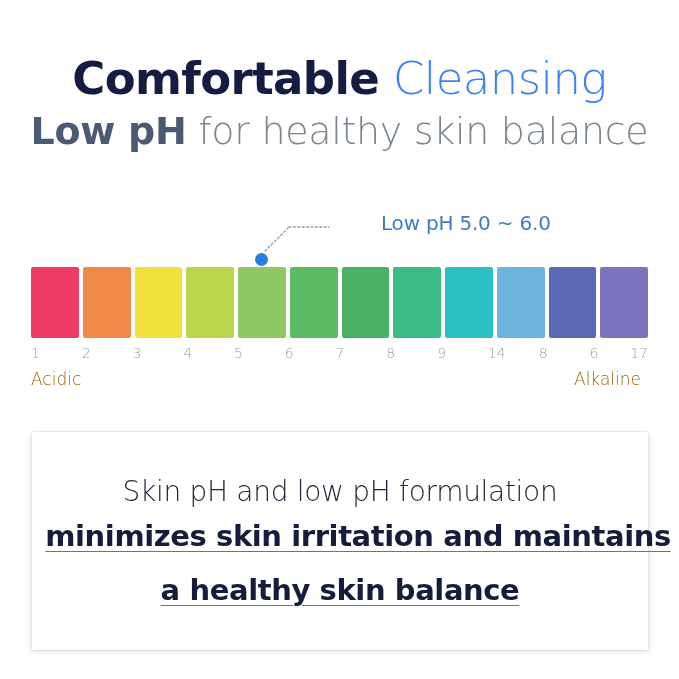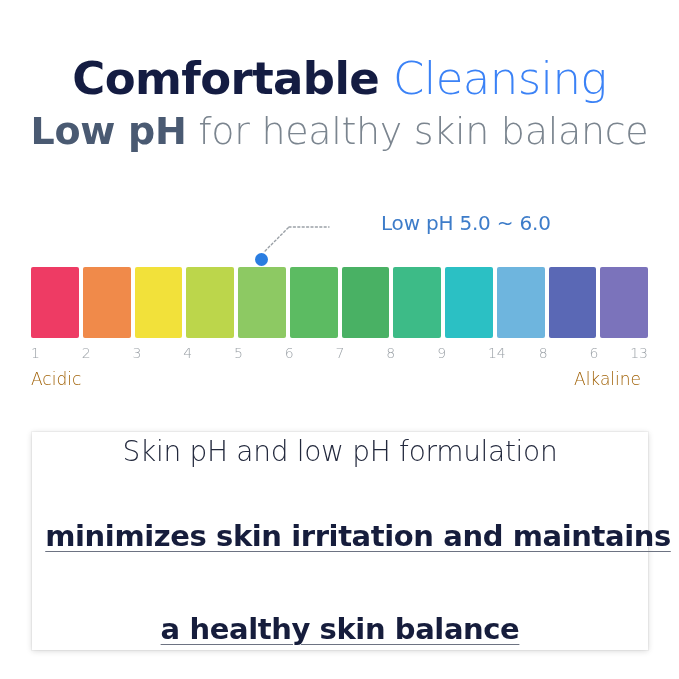--- a/index.html
+++ b/index.html
@@ -152,21 +152,21 @@
     position: absolute;
     left: 32px;
     top: 432px;
     width: 616px;
     height: 218px;
     background: #ffffff;
     box-shadow: 0 1px 6px rgba(0,0,0,0.16), 0 0 0 1px rgba(0,0,0,0.035);
     display: flex;
     flex-direction: column;
     align-items: center;
-    justify-content: space-between;
+    justify-content: center;
   }
   .card-line-1 {
     font-size: 28px;
     font-weight: 300;
     color: #22283c;
     line-height: 40px;
     letter-spacing: -0.3px;
     white-space: nowrap;
   }
   .card-line-2, .card-line-3 {
@@ -224,21 +224,21 @@
       <div class="tick">3</div>
       <div class="tick">4</div>
       <div class="tick">5</div>
       <div class="tick">6</div>
       <div class="tick">7</div>
       <div class="tick">8</div>
       <div class="tick">9</div>
       <div class="tick">14</div>
       <div class="tick">8</div>
       <div class="tick">6</div>
-      <div class="tick last" style="flex: 0 0 0px; margin-left: -10px;">13</div>
+      <div class="tick last" style="flex: 0 0 0px; margin-left: -10px;">17</div>
     </div>
 
   <div class="end-labels">
     <div class="end-acidic">Acidic</div>
     <div class="end-alkaline">Alkaline</div>
   </div>
 </div>
 
 <div class="card">
   <div class="card-line-1">Skin pH and low pH formulation</div>

